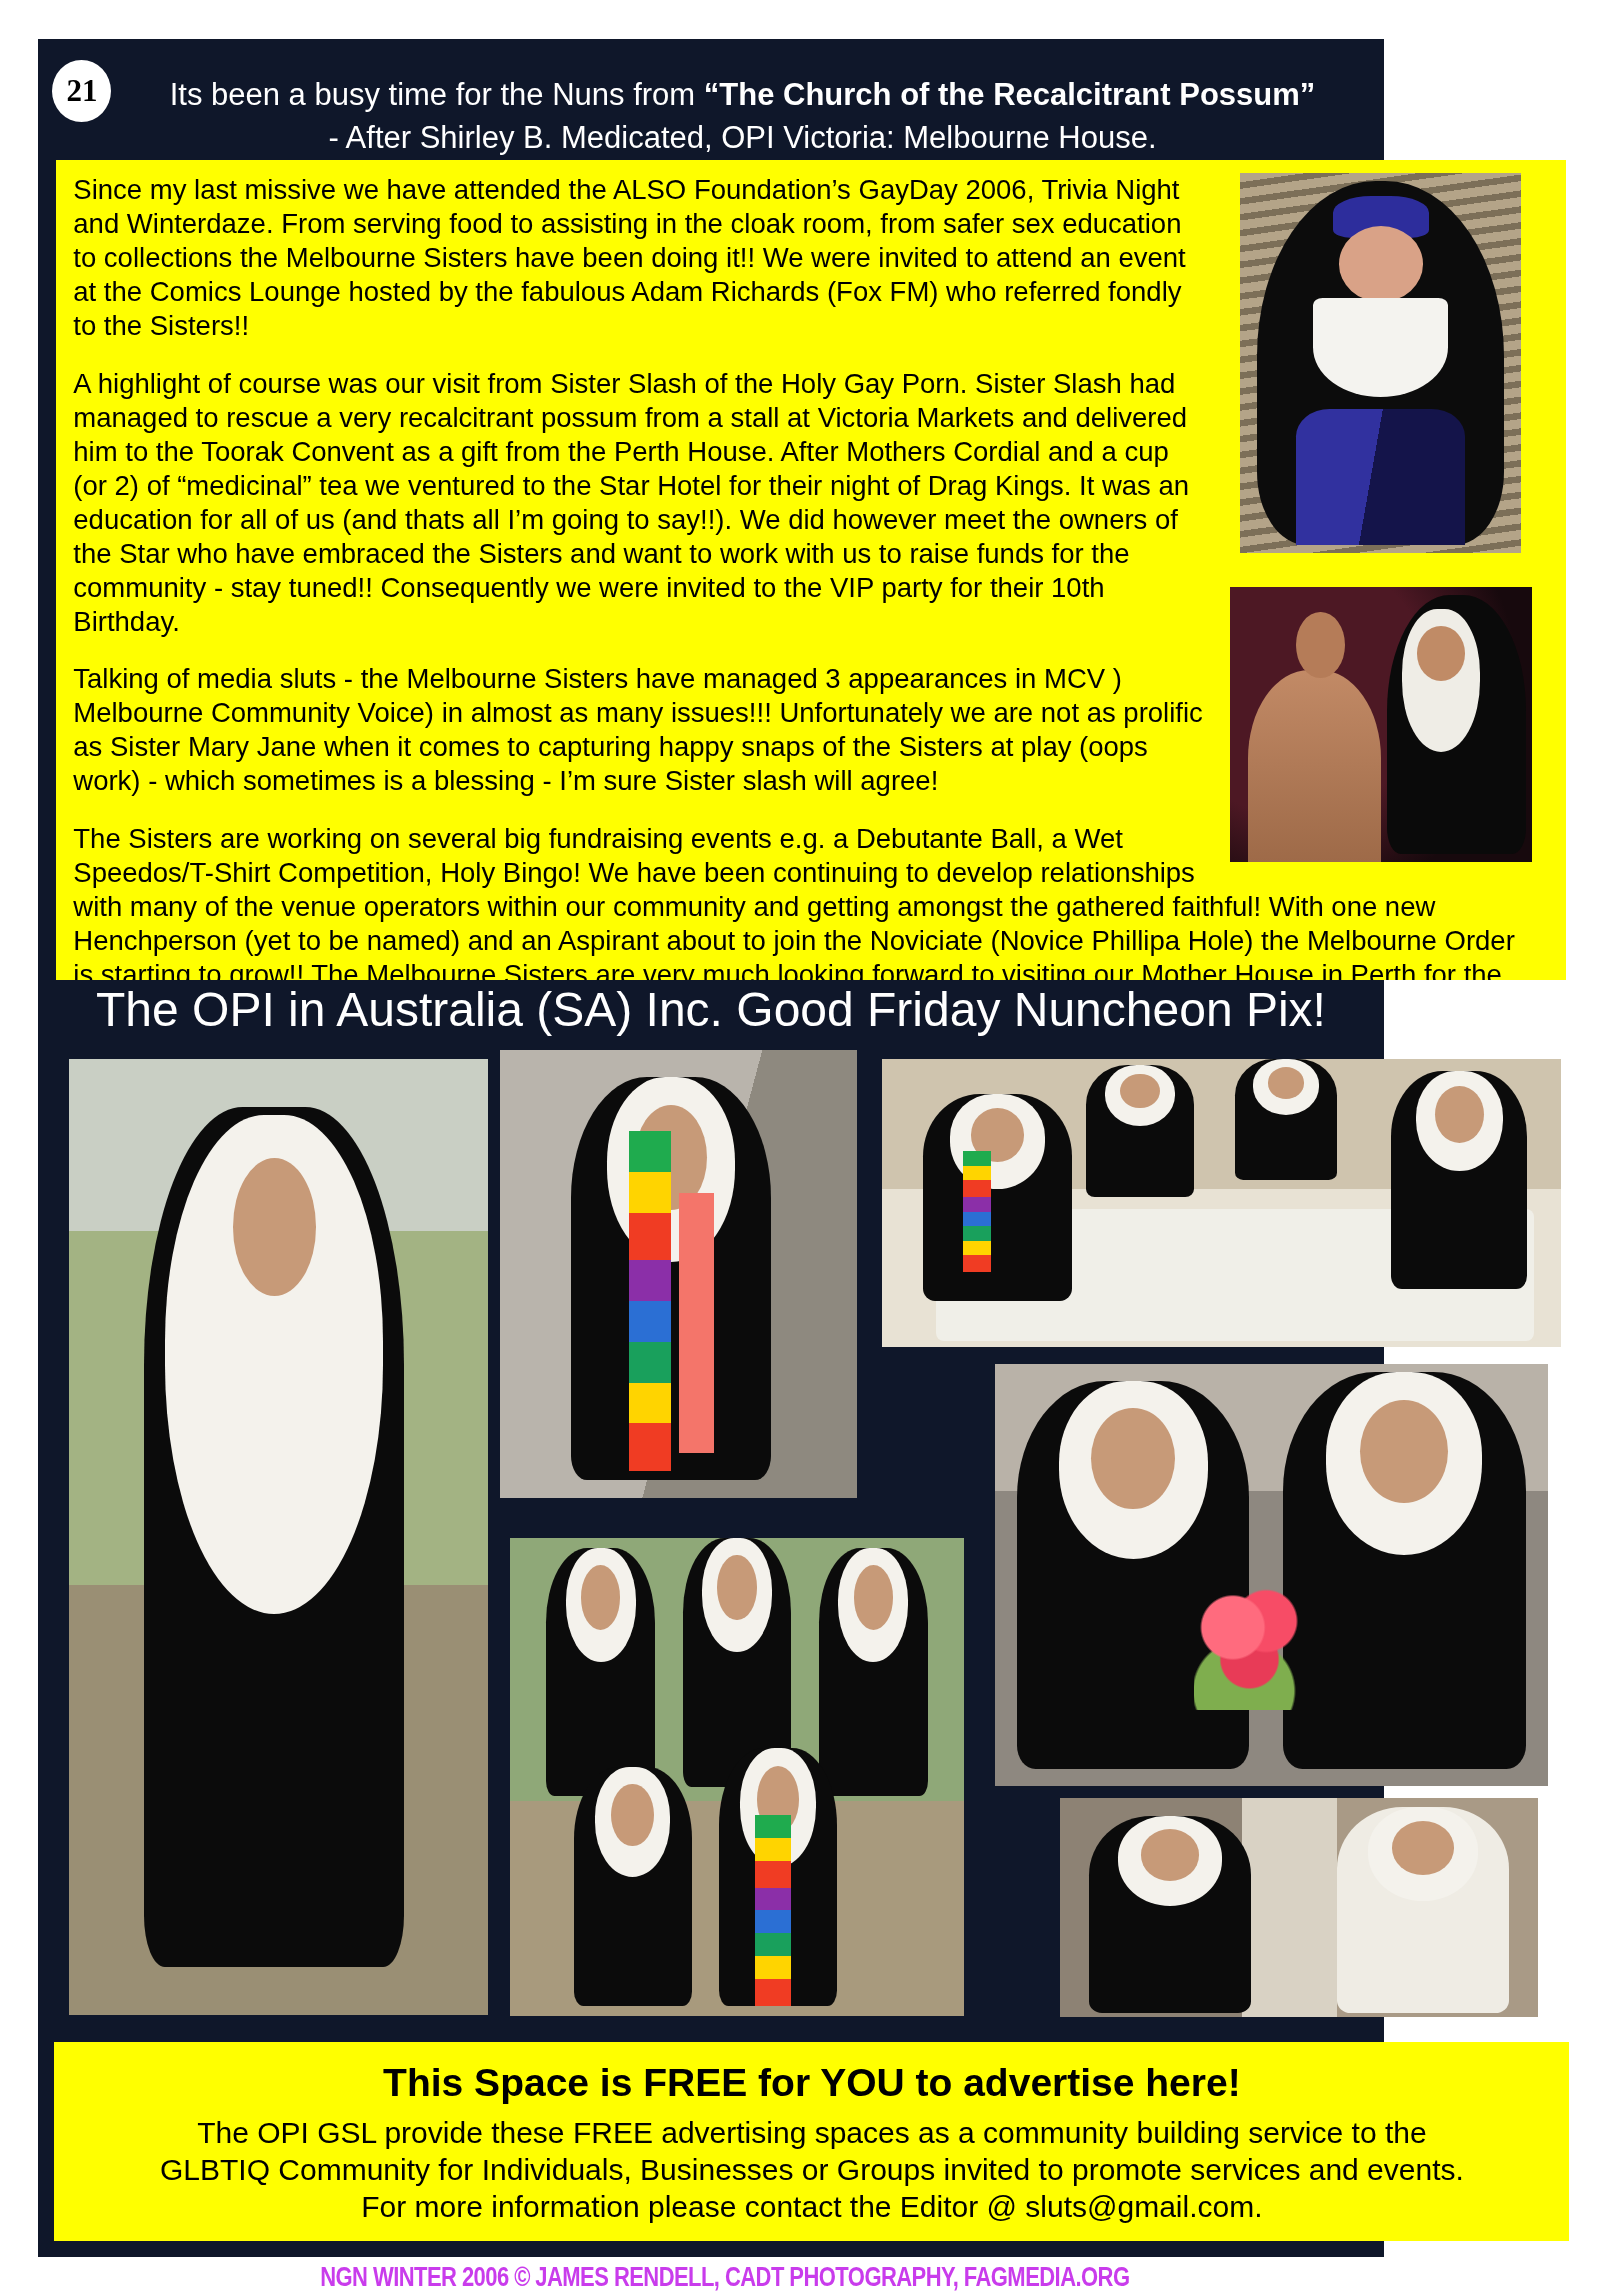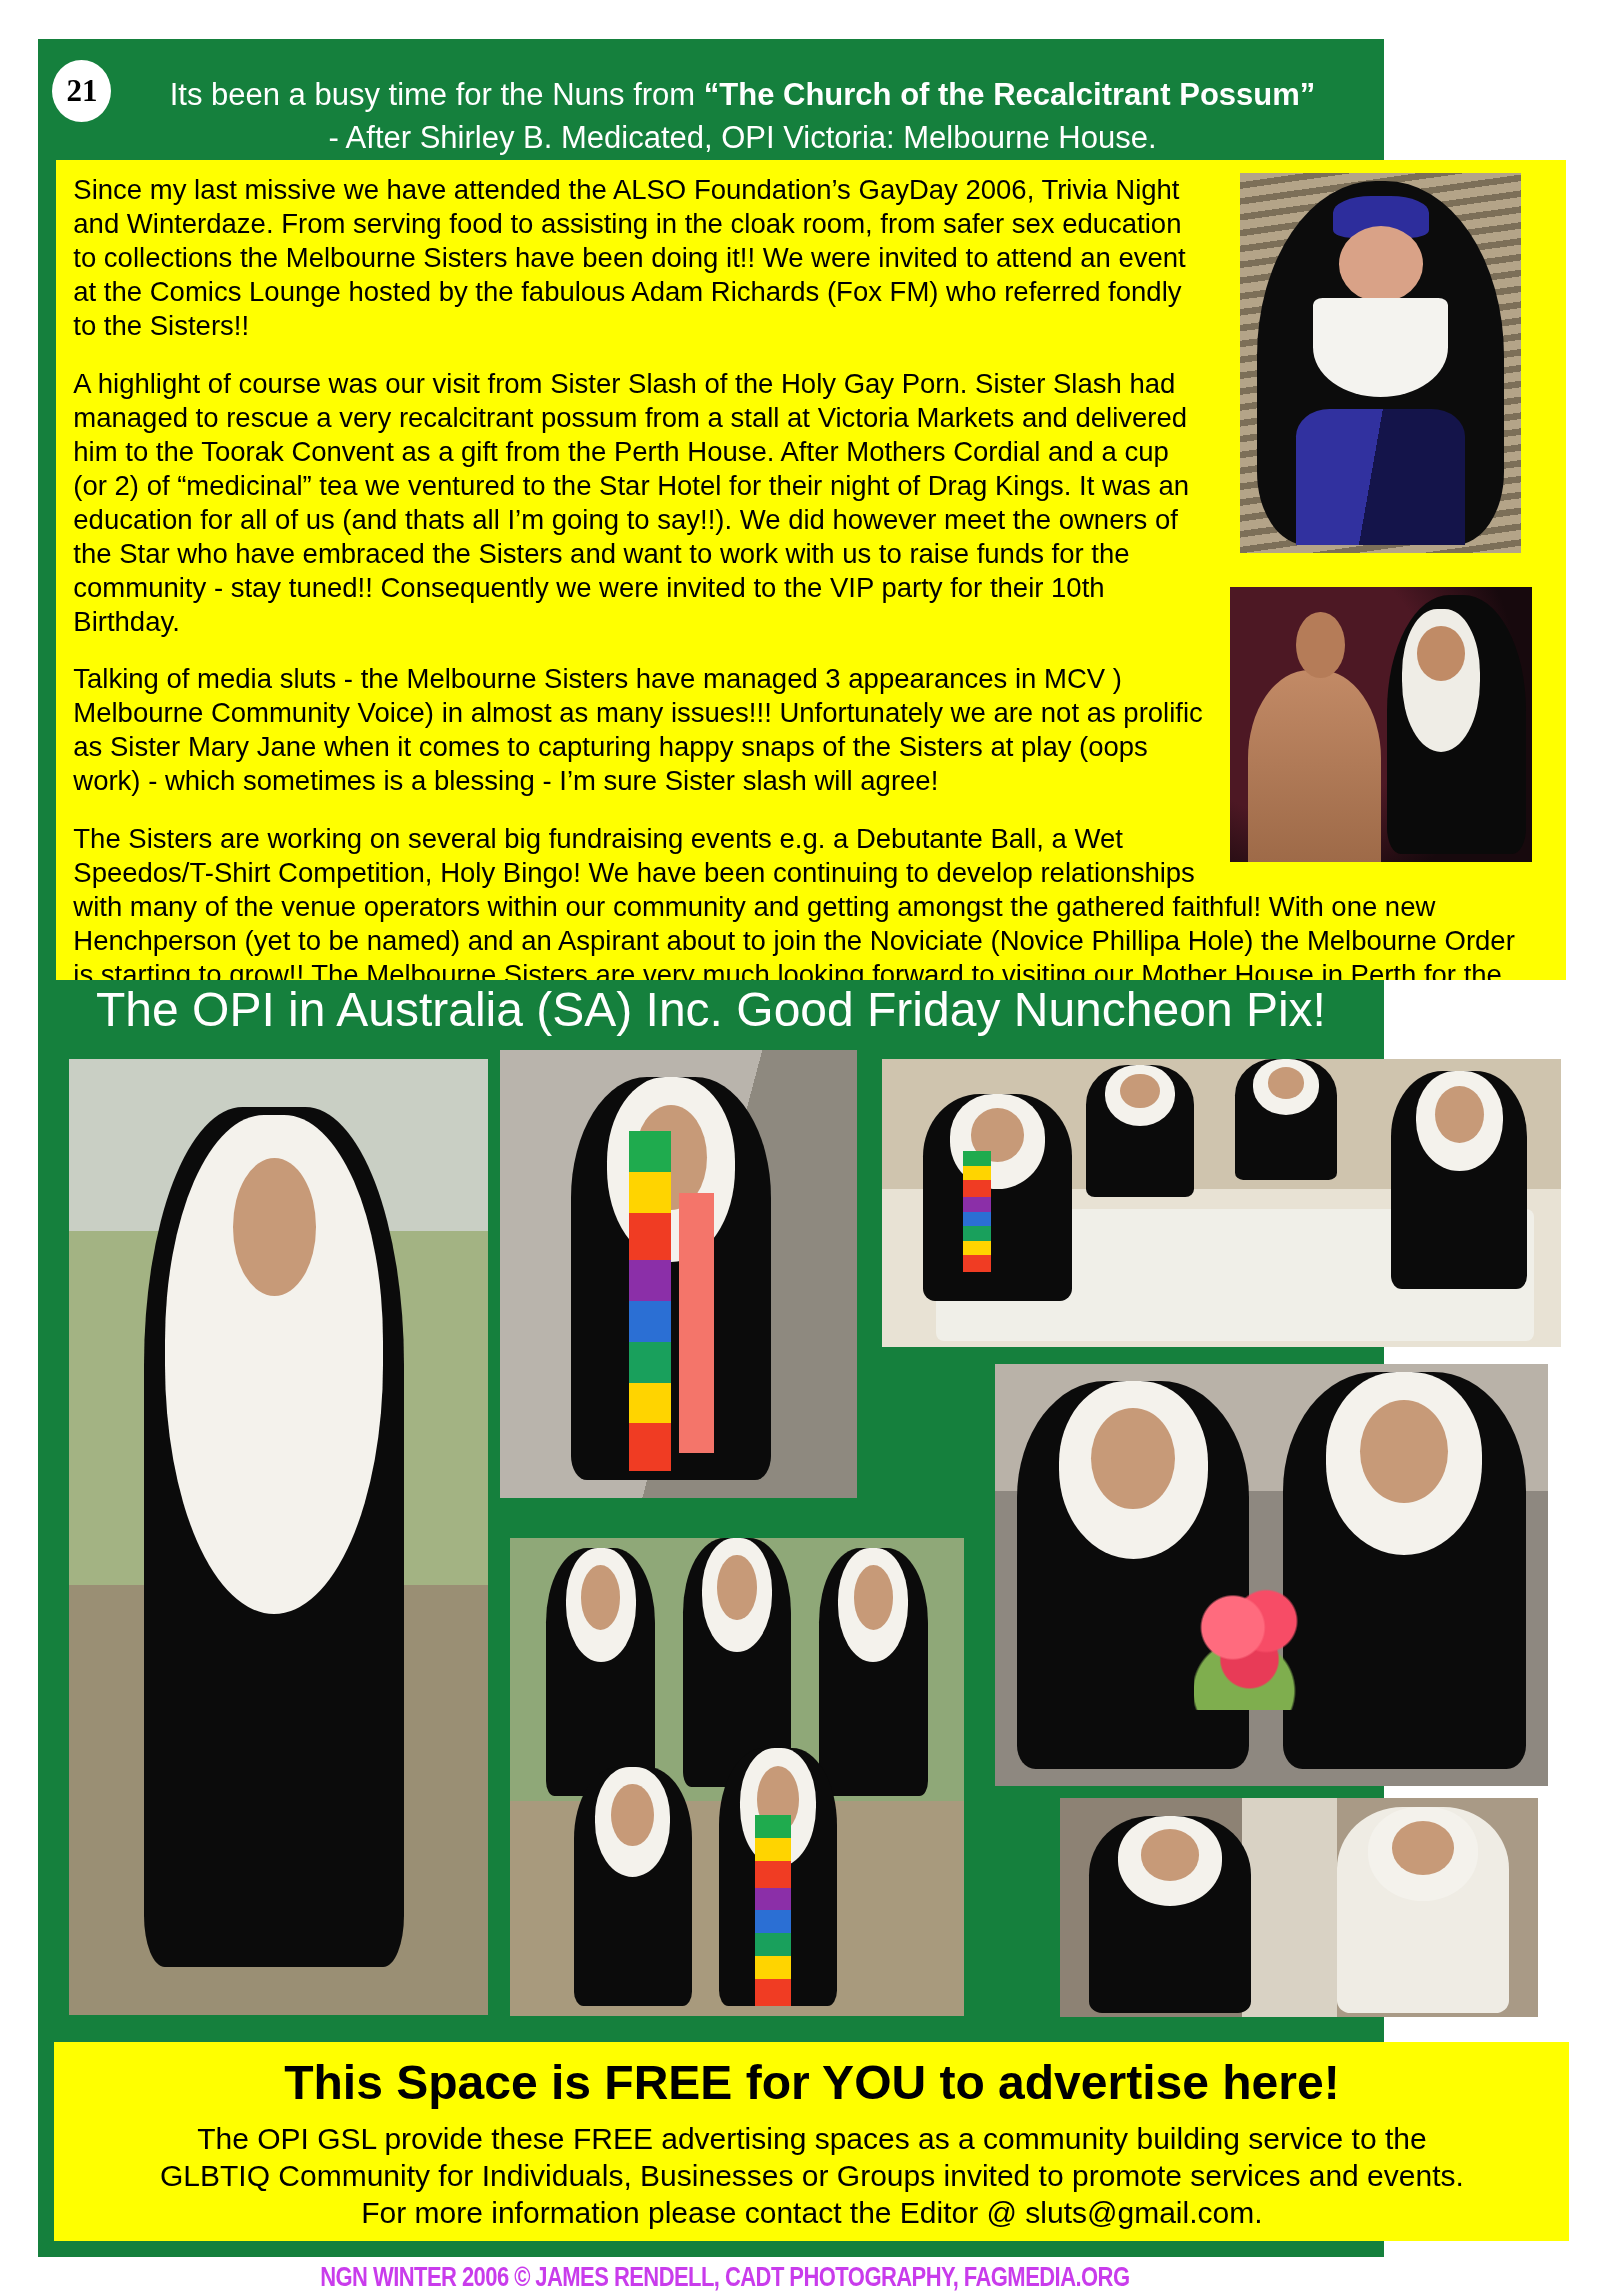--- a/index.html
+++ b/index.html
@@ -1,20 +1,20 @@
 <!DOCTYPE html>
 <html style="font-size:10.5px"><head>
 <meta charset="utf-8">
 <style>
   html,body{margin:0;padding:0;background:#ffffff;}
   .page{position:relative;width:1623px;height:2295px;background:#ffffff;overflow:hidden;
         font-family:"Liberation Sans",sans-serif;}
 
   
-  .black-panel{position:absolute;left:38px;top:39px;width:1346px;height:2218px;background:#15803d;}
+  .black-panel{position:absolute;left:38px;top:39px;width:1346px;height:2218px;background:#0f172a;}
 
   
   .page-badge{position:absolute;left:14.4px;top:21px;width:59px;height:62px;background:#fff;
               border-radius:50%;display:flex;align-items:center;justify-content:center;}
   .page-badge span{font-family:"Liberation Serif",serif;font-weight:bold;font-size:31px;color:#000;}
 
   
   .header-title{position:absolute;left:85px;right:22px;top:34px;text-align:center;color:#fff;
                 font-size:31px;line-height:43px;}
   .header-title .line1{white-space:nowrap;}
@@ -78,21 +78,21 @@
   .cloth{position:absolute;left:8%;top:52%;width:88%;height:46%;background:#f0efe8;border-radius:7.9px;}
   .bouquet{position:absolute;left:36%;top:52%;width:20%;height:30%;
        background:radial-gradient(circle at 35% 35%,#ff6b7e 0 28%,transparent 30%),
                   radial-gradient(circle at 65% 30%,#f74c66 0 26%,transparent 28%),
                   radial-gradient(circle at 50% 60%,#e83b57 0 30%,transparent 32%),
                   radial-gradient(circle at 45% 85%,#7fae4e 0 40%,transparent 42%);}
 
   
   .ad-box{position:absolute;left:16.4px;top:2003px;width:1515px;height:199px;background:#ffff00;
           box-sizing:border-box;padding-top:17px;text-align:center;color:#000;}
-  .ad-headline{font-size:48px;font-weight:bold;line-height:47px;margin-bottom:14px;}
+  .ad-headline{font-size:39px;font-weight:bold;line-height:47px;margin-bottom:8px;}
   .ad-line{font-size:30px;line-height:37px;}
 
   
   .footer{position:absolute;left:0;top:2257px;width:1449px;height:39px;background:#fff;
           display:flex;align-items:center;justify-content:center;}
   .footer span{display:inline-block;transform:scaleX(0.8);color:#c93cec;font-weight:bold;
                font-size:27.5px;letter-spacing:-0.7px;white-space:nowrap;}
 </style>
 </head>
 <body>

